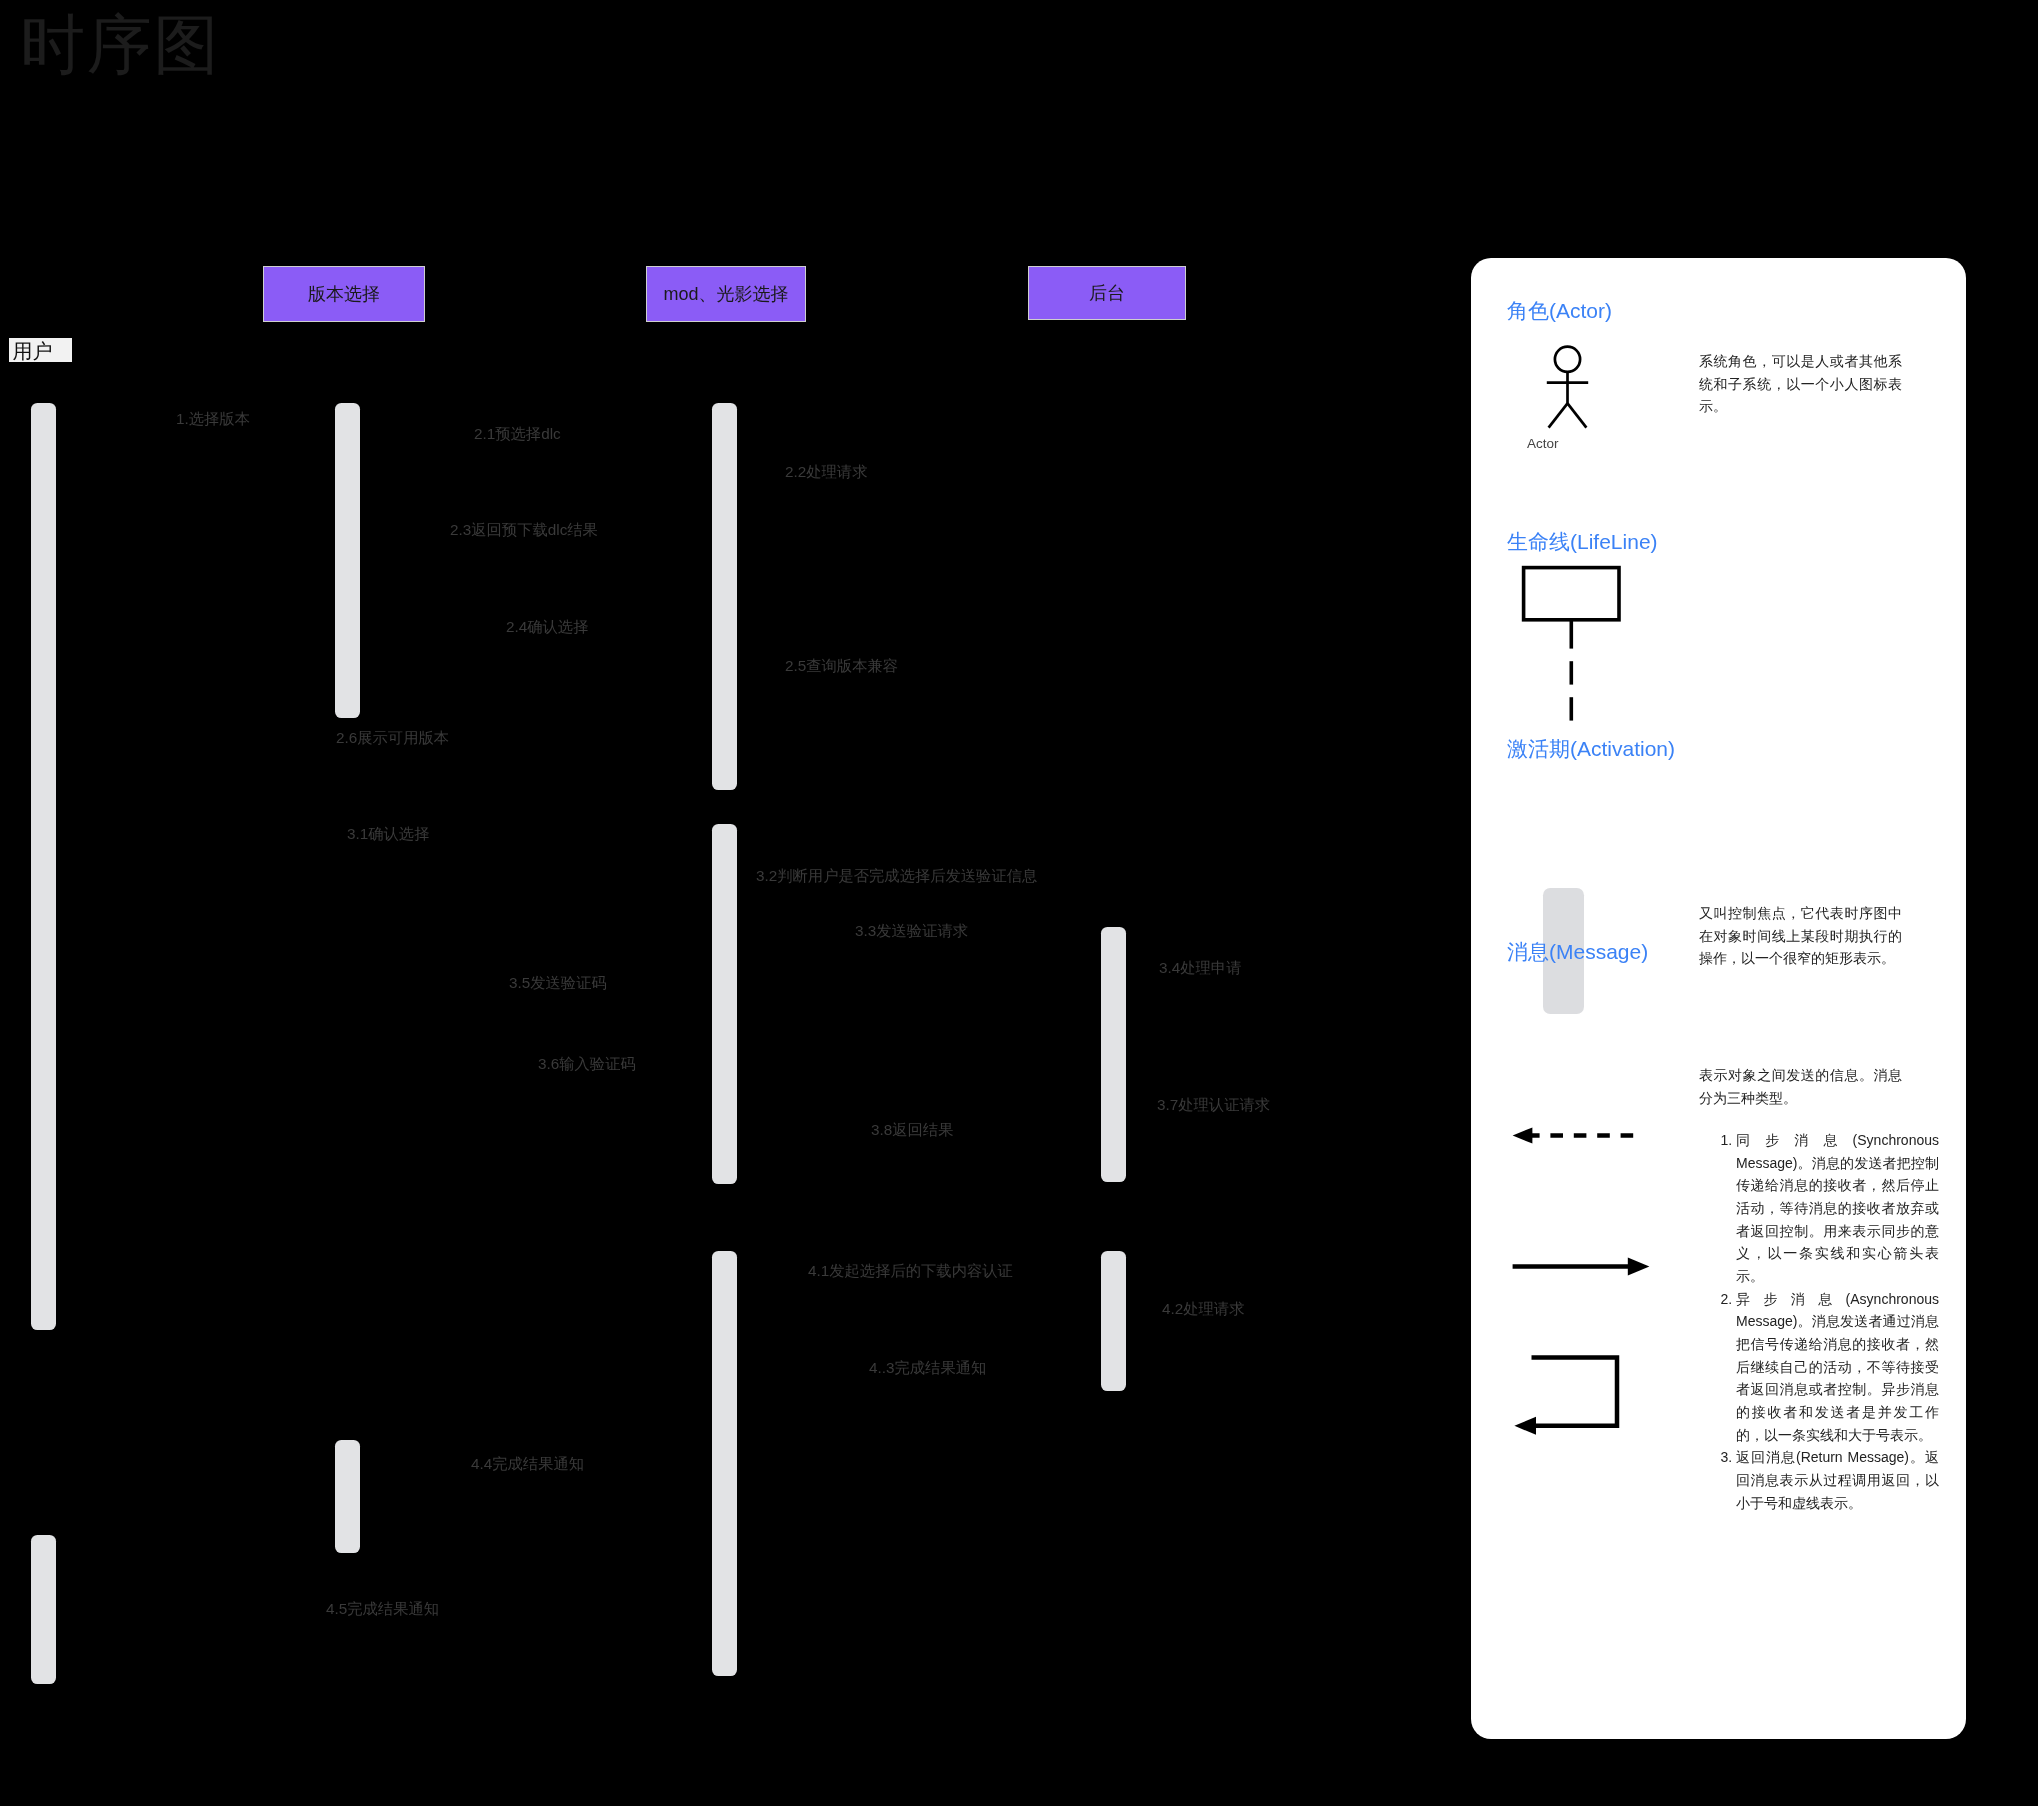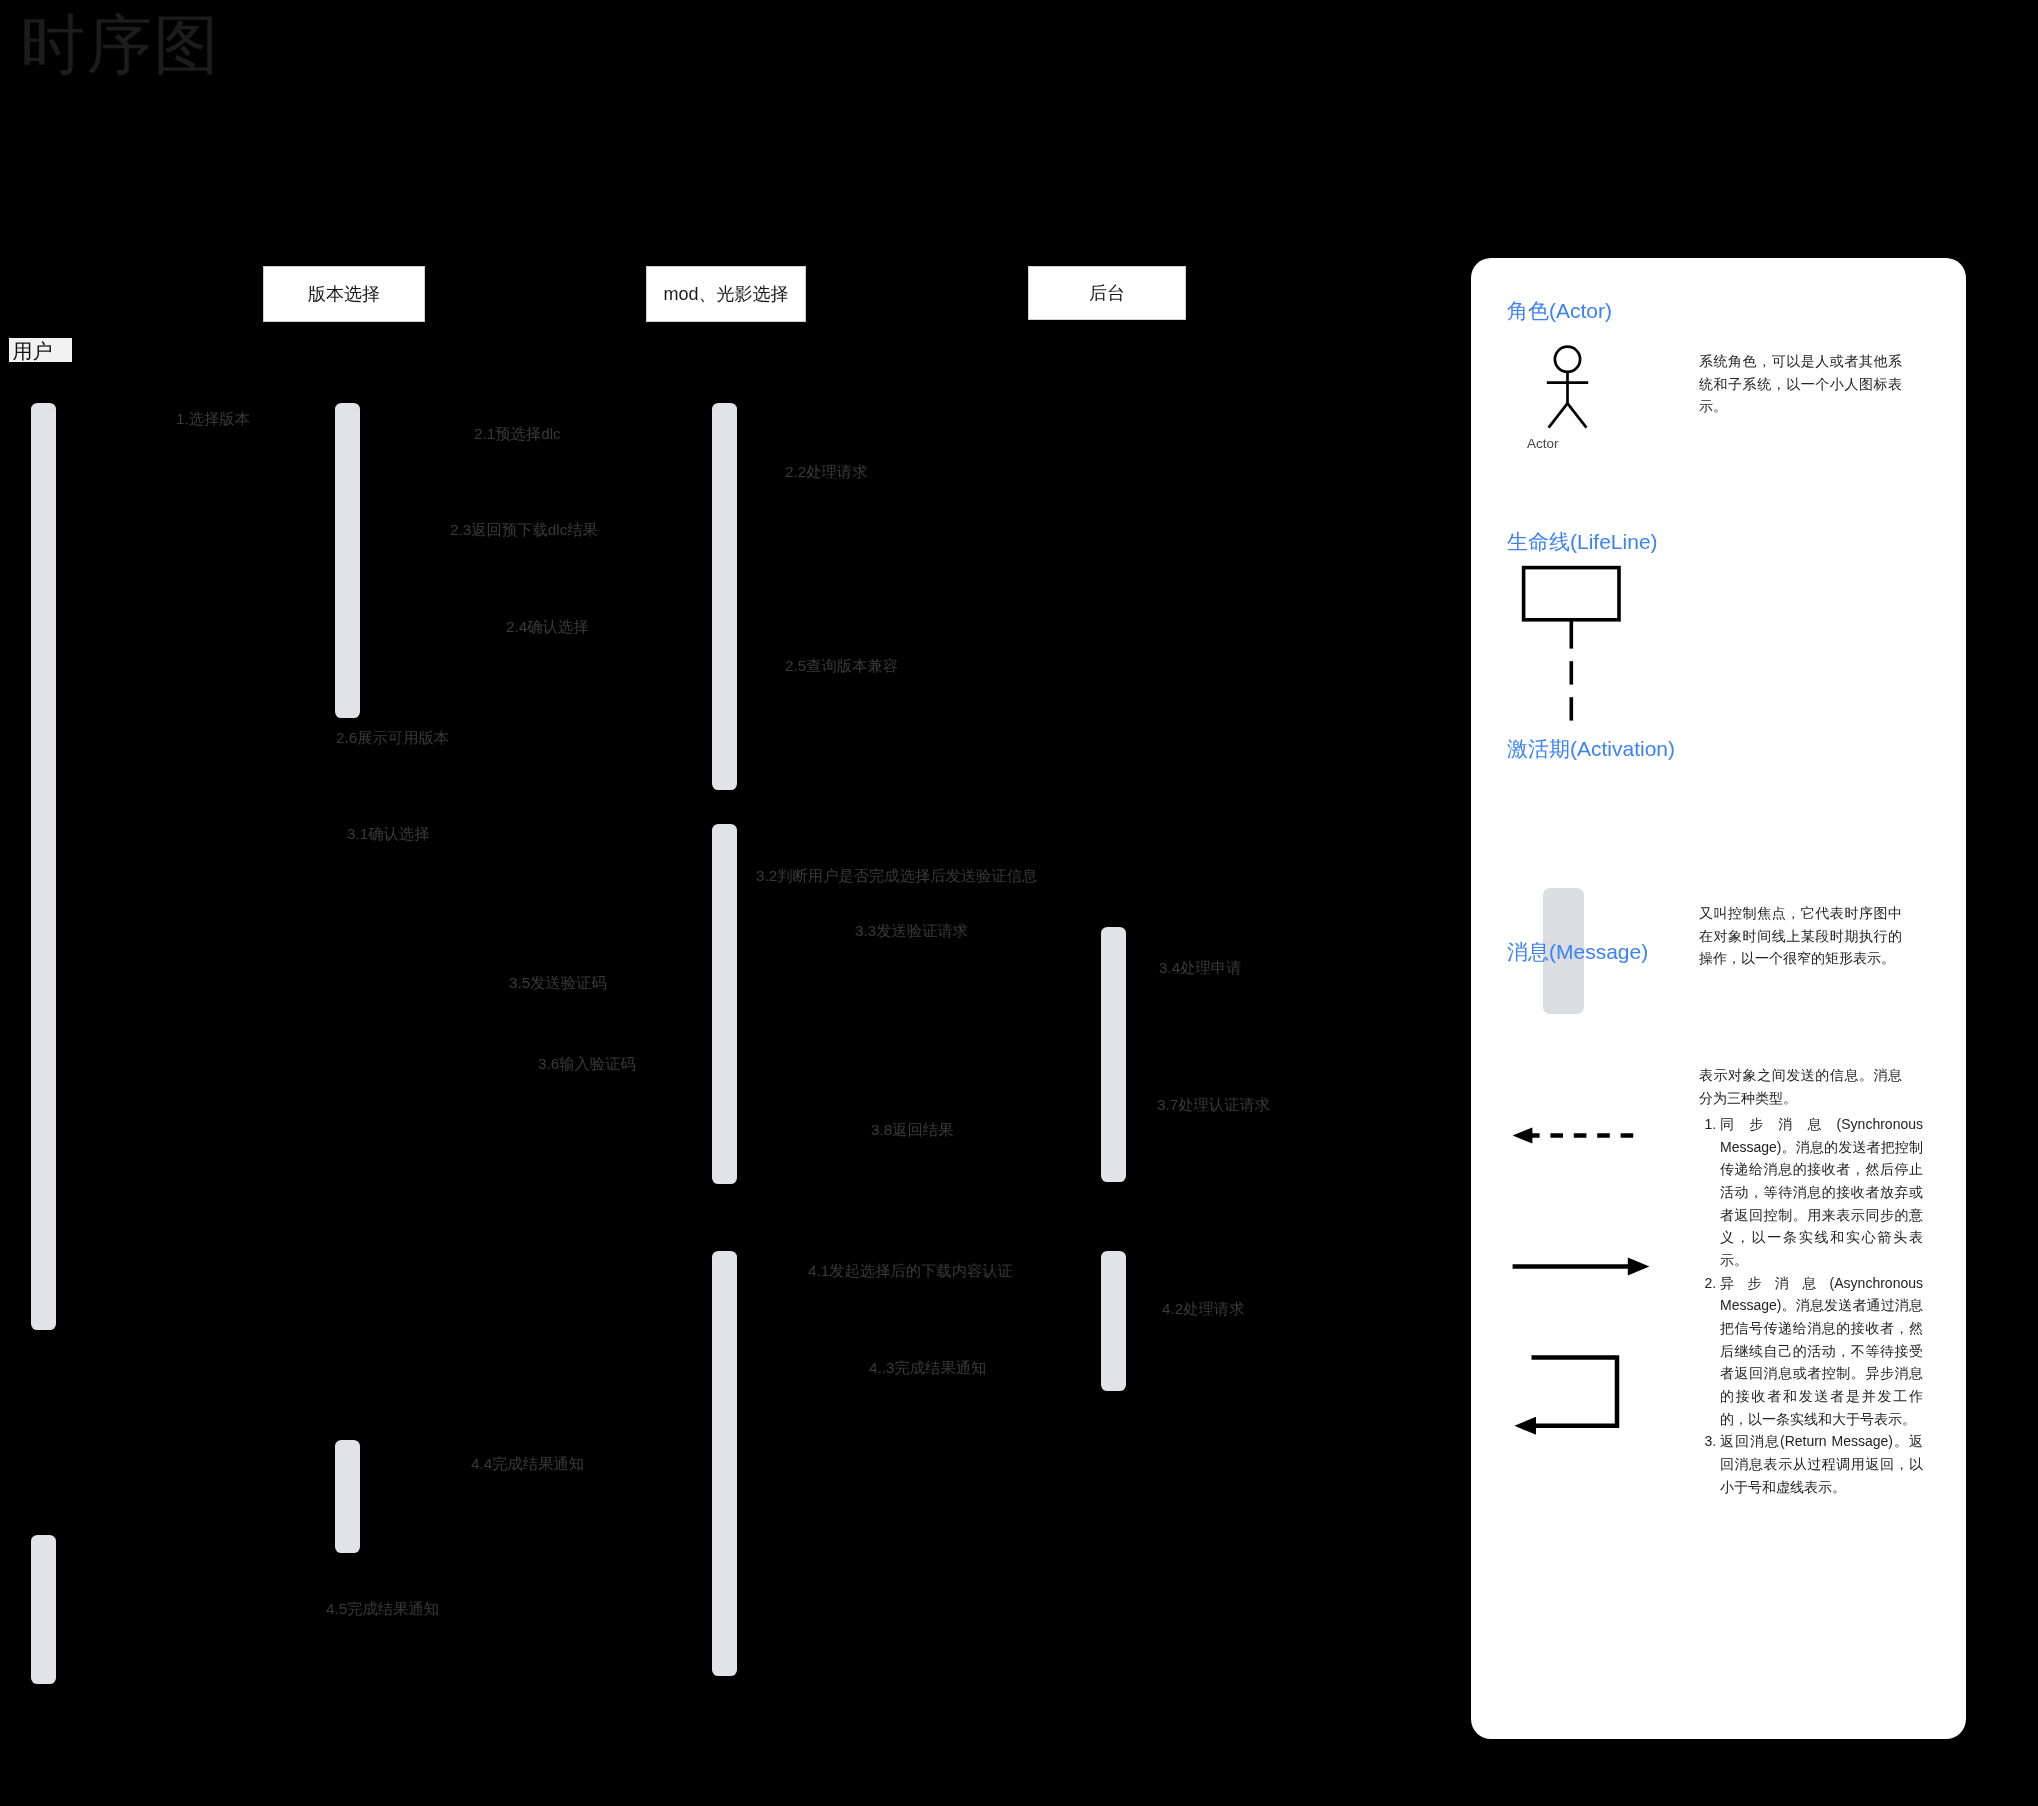--- a/index.html
+++ b/index.html
@@ -16,21 +16,21 @@
     position:absolute;left:20px;top:9px;
     font-size:65px;line-height:1.1;
     color:#1c1c1c;
     letter-spacing:1.8px;
     white-space:nowrap;
   }
 
   
   .participant{
     position:absolute;
-    background:#ffffff;
+    background:#8b5cf6;
     border:0.9px solid #cfcfcf;
     color:#1a1a1a;
     font-size:18px;
     display:flex;align-items:center;justify-content:center;
     box-sizing:border-box;
     white-space:nowrap;
   }
   
   .actor-label{
     position:absolute;
@@ -82,21 +82,21 @@
     line-height:1.62;
     text-align:justify;
   }
   .legend-caption{
     position:absolute;
     color:#444;
     font-size:13.5px;
     text-align:left;
   }
   .legend-list{
-    margin:0;padding-left:21px;
+    margin:16px;padding-left:21px;
     list-style-type:decimal;
   }
   .legend-list li{margin:0;padding:0;}
   .legend-graphic{position:absolute;}
 </style>
 </head>
 <body>
 
 <div class="canvas">
 

